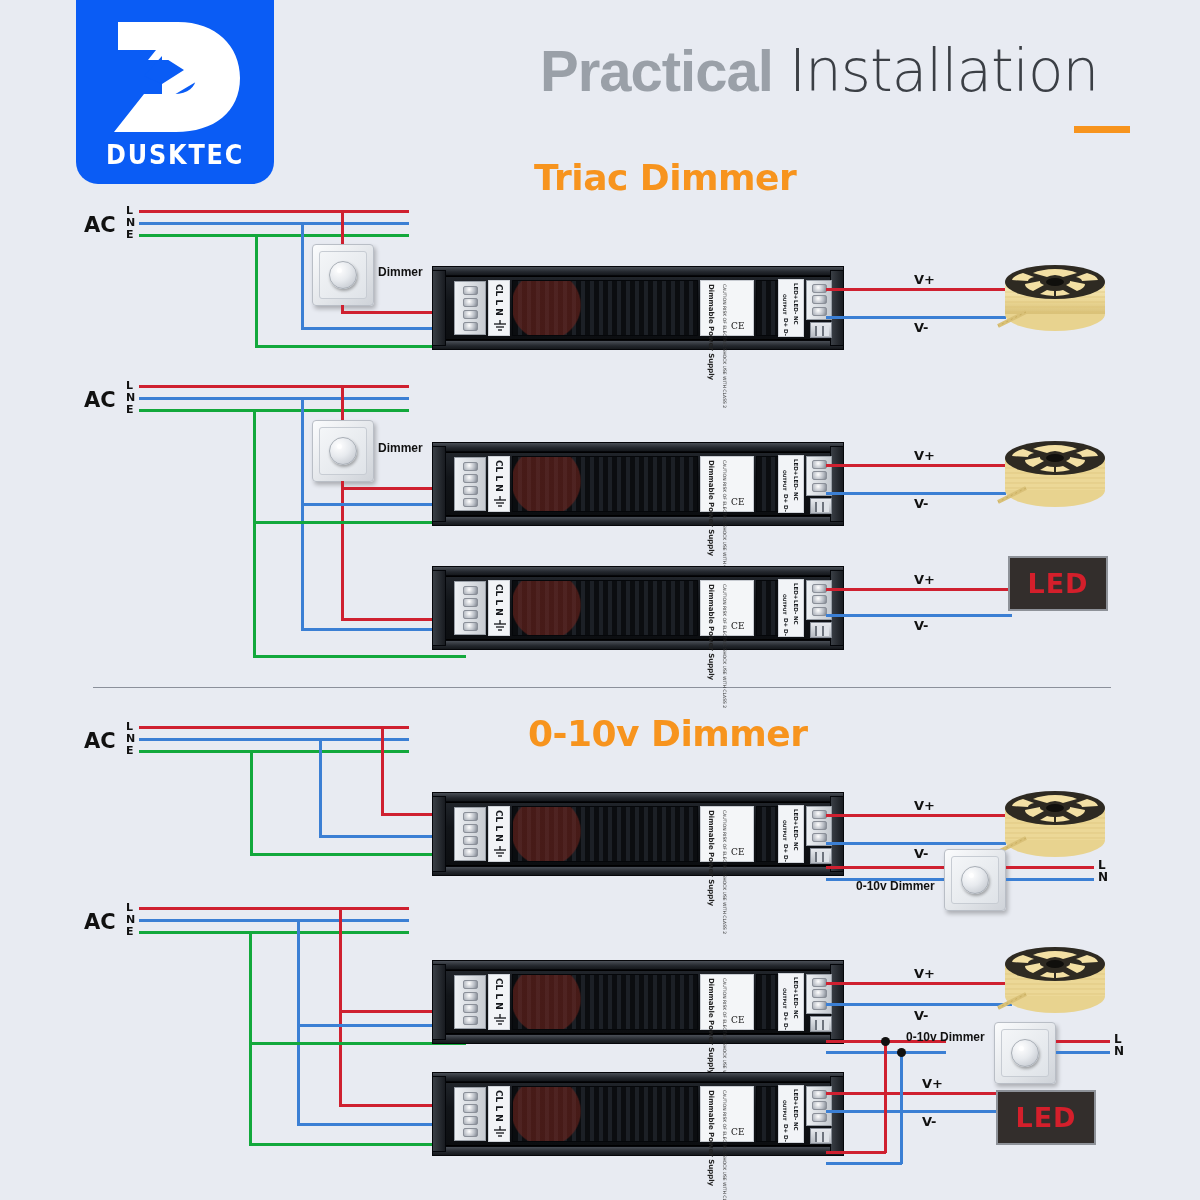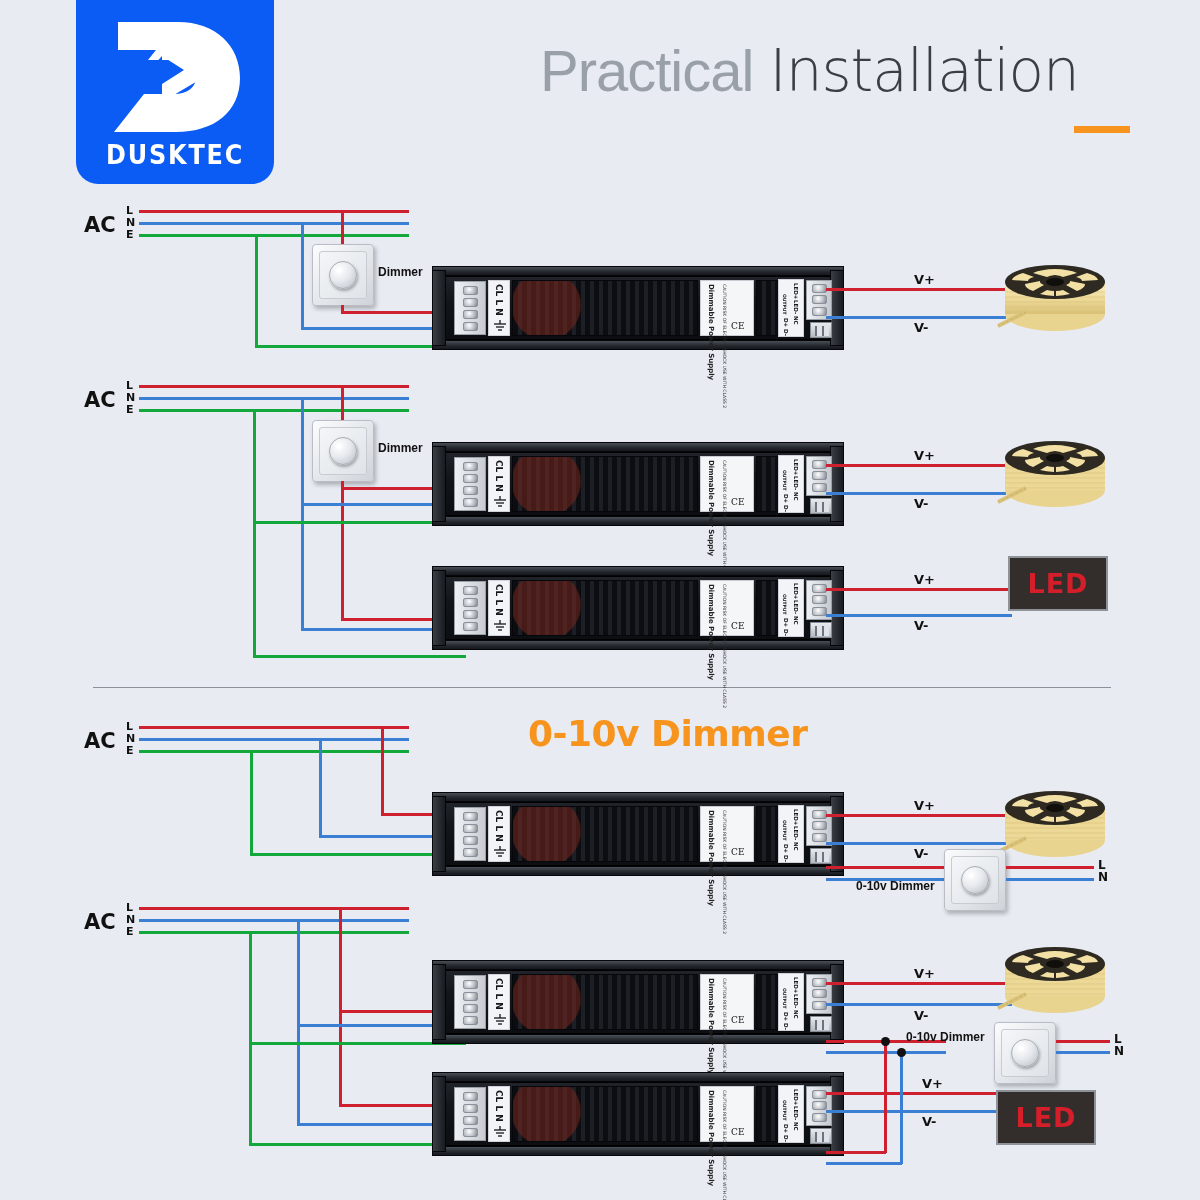--- a/index.html
+++ b/index.html
@@ -22,21 +22,21 @@
   }
   .logo-mark { width:150px; height:120px; margin-bottom:4px; }
   .logo-text {
     color:#fff; font-weight:bold; font-size:26px; letter-spacing:2px;
     font-family:"DejaVu Sans", sans-serif; transform:scaleX(0.92);
   }
 
   
   .header { position:absolute; left:540px; top:42px; width:600px; }
   .header-title { font-size:58px; line-height:1.0; white-space:nowrap; }
-  .ht-bold { font-weight:normal; color:#9aa0a8; letter-spacing:-1px; }
+  .ht-bold { font-weight:bold; color:#9aa0a8; letter-spacing:-1px; }
   .ht-thin  { font-weight:300; color:#3b3f45; letter-spacing:-1px; font-family:"DejaVu Sans", sans-serif;}
   .accent-bar {
     position:absolute; right:10px; top:84px; width:56px; height:7px; background:#f7941e;
   }
 
   .section-title {
     position:absolute; font-size:36px; font-weight:bold; color:#f7941e;
     font-family:"DejaVu Sans", sans-serif; letter-spacing:-0.5px; white-space:nowrap;
   }
   #title-triac { left:534px; top:157px; }
@@ -223,20 +223,21 @@
   </div>
 
   <div class="header">
     <div class="header-title">
       <span class="ht-bold">Practical</span>
       <span class="ht-thin">Installation</span>
     </div>
     <div class="accent-bar"></div>
   </div>
 
+  <div class="section-title" id="title-triac">Triac Dimmer</div>
   <div class="section-title" id="title-010v">0-10v Dimmer</div>
   <div class="divider"></div>
 
   <div>
     <div class="ac-label" style="left:84px; top:213px;">AC</div>
     <div class="lne" style="left:126px; top:205px;">L</div>
     <div class="lne" style="left:126px; top:217px;">N</div>
     <div class="lne" style="left:126px; top:229px;">E</div>
 
     <div class="w wh red" style="left:139px; top:210px; width:270px;"></div>

